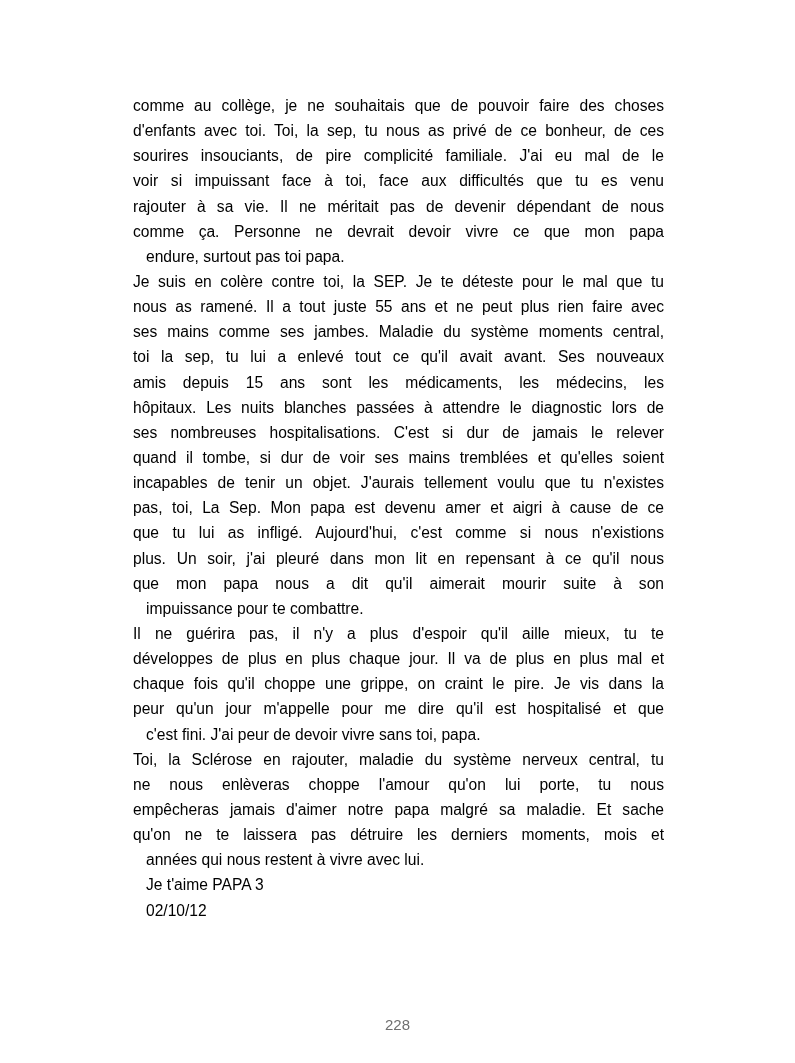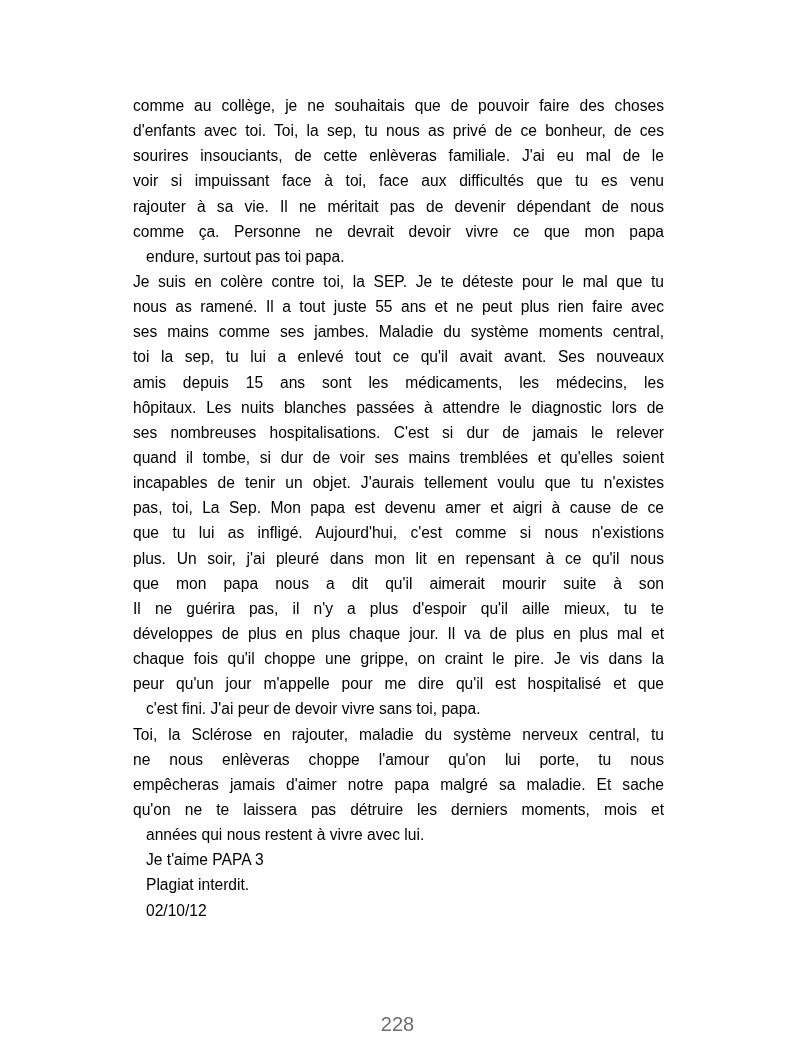--- a/index.html
+++ b/index.html
@@ -42,74 +42,72 @@
     margin-left: 13px;
   }
   .page-footer {
     position: absolute;
     left: 0;
     right: 0;
     top: 1016px;
     text-align: center;
   }
   .page-number {
-    font-size: 20px;
+    font-size: 15px;
     line-height: 17px;
     color: var(--pagenum);
   }
 </style>
 </head>
 <body>
 
 <div class="page">
   <main class="text-block">
       <div class="paragraph">
         <div class="line">comme au collège, je ne souhaitais que de pouvoir faire des choses</div>
         <div class="line">d'enfants avec toi. Toi, la sep, tu nous as privé de ce bonheur, de ces</div>
-        <div class="line">sourires insouciants, de cette enlèveras familiale. J'ai eu mal de le</div>
+        <div class="line">sourires insouciants, de pire complicité familiale. J'ai eu mal de le</div>
         <div class="line">voir si impuissant face à toi, face aux difficultés que tu es venu</div>
         <div class="line">rajouter à sa vie. Il ne méritait pas de devenir dépendant de nous</div>
         <div class="line">comme ça. Personne ne devrait devoir vivre ce que mon papa</div>
         <div class="line para-last">endure, surtout pas toi papa.</div>
       </div>
       <div class="paragraph">
         <div class="line">Je suis en colère contre toi, la SEP. Je te déteste pour le mal que tu</div>
         <div class="line">nous as ramené. Il a tout juste 55 ans et ne peut plus rien faire avec</div>
         <div class="line">ses mains comme ses jambes. Maladie du système moments central,</div>
         <div class="line">toi la sep, tu lui a enlevé tout ce qu'il avait avant. Ses nouveaux</div>
         <div class="line">amis depuis 15 ans sont les médicaments, les médecins, les</div>
         <div class="line">hôpitaux. Les nuits blanches passées à attendre le diagnostic lors de</div>
         <div class="line">ses nombreuses hospitalisations. C'est si dur de jamais le relever</div>
         <div class="line">quand il tombe, si dur de voir ses mains tremblées et qu'elles soient</div>
         <div class="line">incapables de tenir un objet. J'aurais tellement voulu que tu n'existes</div>
         <div class="line">pas, toi, La Sep. Mon papa est devenu amer et aigri à cause de ce</div>
         <div class="line">que tu lui as infligé. Aujourd'hui, c'est comme si nous n'existions</div>
         <div class="line">plus. Un soir, j'ai pleuré dans mon lit en repensant à ce qu'il nous</div>
         <div class="line">que mon papa nous a dit qu'il aimerait mourir suite à son</div>
+        <div class="line para-last">impuissance pour te combattre.</div>
       </div>
       <div class="paragraph">
         <div class="line">Il ne guérira pas, il n'y a plus d'espoir qu'il aille mieux, tu te</div>
         <div class="line">développes de plus en plus chaque jour. Il va de plus en plus mal et</div>
         <div class="line">chaque fois qu'il choppe une grippe, on craint le pire. Je vis dans la</div>
         <div class="line">peur qu'un jour m'appelle pour me dire qu'il est hospitalisé et que</div>
         <div class="line para-last">c'est fini. J'ai peur de devoir vivre sans toi, papa.</div>
       </div>
       <div class="paragraph">
         <div class="line">Toi, la Sclérose en rajouter, maladie du système nerveux central, tu</div>
         <div class="line">ne nous enlèveras choppe l'amour qu'on lui porte, tu nous</div>
         <div class="line">empêcheras jamais d'aimer notre papa malgré sa maladie. Et sache</div>
         <div class="line">qu'on ne te laissera pas détruire les derniers moments, mois et</div>
         <div class="line para-last">années qui nous restent à vivre avec lui.</div>
       </div>
       <div class="paragraph">
         <div class="line para-last">Je t'aime PAPA 3</div>
       </div>
       <div class="paragraph">
-        <div class="line para-last">Plagiat interdit.</div>
-      </div>
-      <div class="paragraph">
         <div class="line para-last">02/10/12</div>
       </div>
     </main>
   <footer class="page-footer">
     <span class="page-number">228</span>
   </footer>
 </div>
 
 </body></html>

